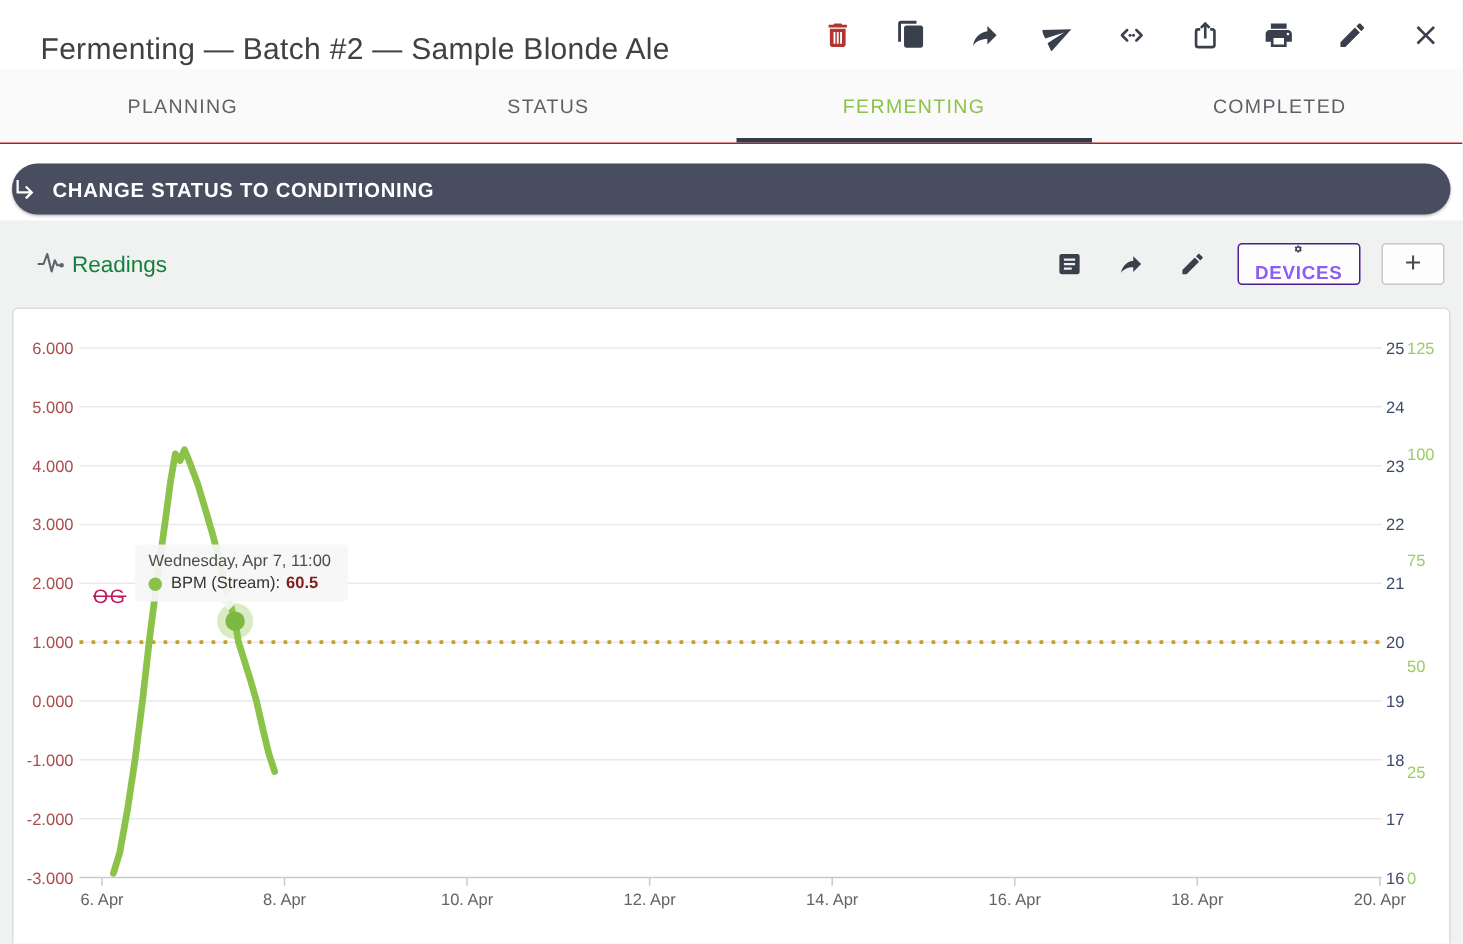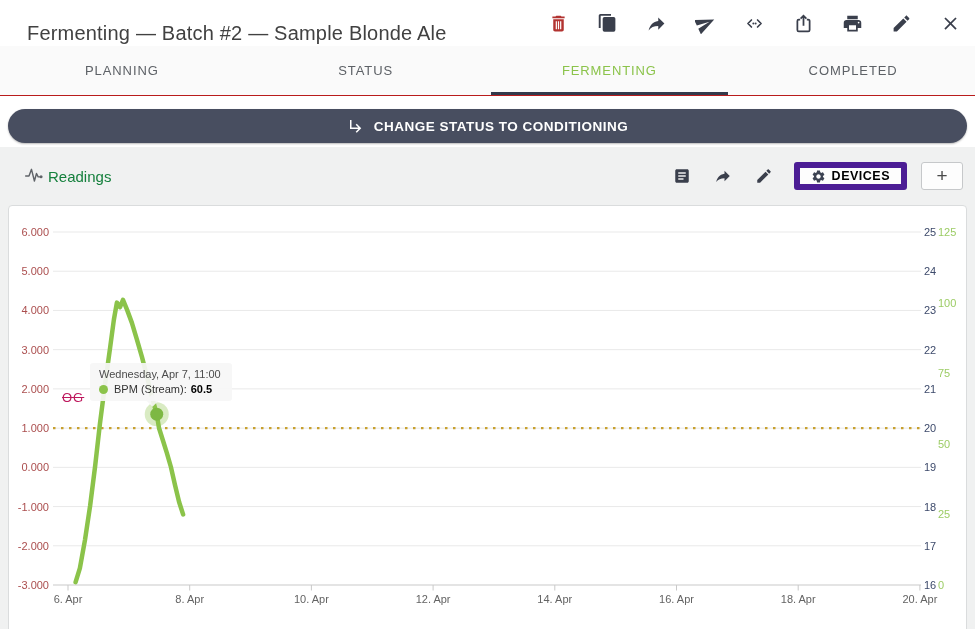--- a/index.html
+++ b/index.html
@@ -20,56 +20,56 @@
   .tabs { position:absolute; top:46px; left:0; right:0; height:50px; background:#fafafa;
           border-bottom:1px solid #b91c1c; display:flex; z-index:9; }
   .tab { flex:1; display:flex; align-items:center; justify-content:center; position:relative;
          font-size:13px; font-weight:500; letter-spacing:.9px; color:#5d6166; cursor:pointer; }
   .tab.active { color:#8bc34a; }
   .tab.active::after { content:""; position:absolute; left:3px; right:3px; bottom:0; height:3px; background:#333a4b; }
 
   
   .btnrow { position:absolute; top:96px; left:0; right:0; height:51px; background:#fff; z-index:8; }
   .status-btn { margin:13px 8px 17px 8px; height:34px; border-radius:17px; background:#484e60;
-                color:#fff; display:flex; align-items:center; justify-content:center; gap:9px;
+                color:#fff; display:flex; align-items:center; justify-content:flex-start; gap:9px;
                 font-size:13.5px; font-weight:700; letter-spacing:.5px; cursor:pointer;
                 box-shadow:0 1px 2px rgba(0,0,0,.28); }
   .status-btn svg { width:18px; height:18px; fill:#fff; }
 
   
   .readings { position:absolute; top:147px; left:0; right:0; height:58px; display:flex;
               align-items:center; padding:0 12px 0 24px; z-index:7; }
   .readings-title { display:flex; align-items:center; gap:4px; color:#15803d; font-size:15px; }
   .readings-title svg { width:20px; height:20px; }
   .r-actions { margin-left:auto; display:flex; align-items:center; gap:19px; }
   .r-actions .icon-btn svg { width:18px; height:18px; }
-  .outline-btn { display:flex; align-items:center; gap:6px; border:6px solid #4c1d95; border-radius:3px;
+  .outline-btn { display:flex; align-items:center; gap:6px; border:1px solid #4c1d95; border-radius:3px;
                  background:#fdfdfd; height:28px; padding:0 11px; font-size:12.5px; font-weight:700;
-                 letter-spacing:.5px; color:#000000; cursor:pointer; }
+                 letter-spacing:.5px; color:#8b5cf6; cursor:pointer;flex-direction:column; }
   .outline-btn svg { width:15px; height:15px; fill:#3c4252; }
   .plus-btn { width:42px; height:28px; border:1px solid #c6c8ca; border-radius:3px; background:#fdfdfd;
               display:flex; align-items:center; justify-content:center; font-size:19px; color:#4a4a4a;
               cursor:pointer; margin-left:-5px; }
 
   
   .chart-card { position:absolute; top:205px; left:8px; width:959px; height:500px; background:#fff;
                 border:1px solid #dadcdd; border-radius:4px; z-index:6; }
   #chart-svg { position:absolute; left:0; top:0; }
   #chart-svg text { font-family:"Liberation Sans", sans-serif; font-size:11px; }
 
   .og-label { position:absolute; left:53px; top:184px; font-size:13px; color:#be185d;
               letter-spacing:1px; text-decoration:line-through; z-index:4;text-align:center; }
   .tooltip { position:absolute; left:81px; top:157px; background:rgba(246,246,246,.92);
              border-radius:3px; padding:5px 11px 6px 9px; z-index:5; white-space:nowrap; }
   .tooltip::after { content:""; position:absolute; left:58px; bottom:-4px; width:9px; height:9px;
                     background:rgba(246,246,246,.92); transform:rotate(45deg); }
   .tt-title { font-size:11px; color:#4c4c4c; }
   .tt-row { font-size:11px; color:#333; display:flex; align-items:center; margin-top:3px; }
   .tt-dot { width:9px; height:9px; border-radius:50%; background:#8bc34a; margin-right:6px; }
-  .tt-row b { margin-left:4px; color:#000000; }
+  .tt-row b { margin-left:4px; color:#7f1d1d; }
 </style>
 </head>
 <body>
 
 <header class="titlebar">
   <h1>Fermenting — Batch #2 — Sample Blonde Ale</h1>
   <div class="tb-icons">
     <span class="icon-btn red">
       <svg viewBox="0 0 24 24">
           <path d="M6 19c0 1.1.9 2 2 2h8c1.1 0 2-.9 2-2V7H6v12zM19 4h-3.5l-1-1h-5l-1 1H5v2h14V4z"></path>

